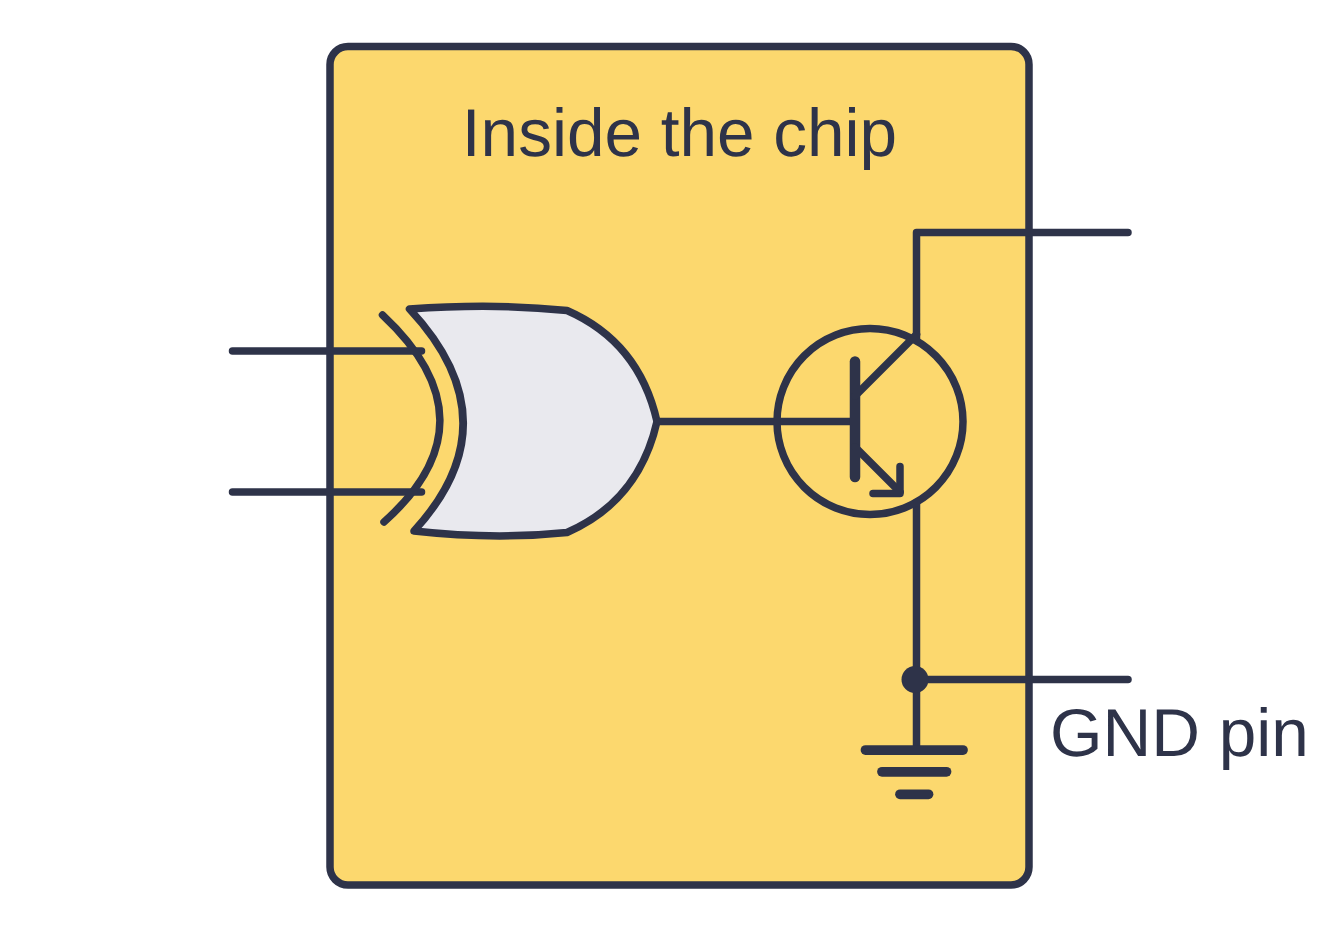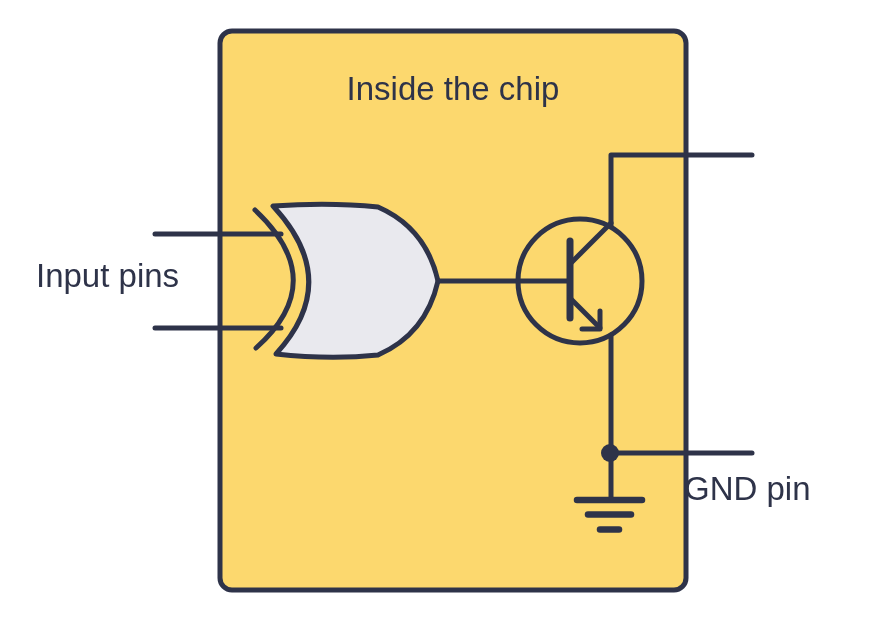--- a/index.html
+++ b/index.html
@@ -19,32 +19,32 @@
     position: relative;
     width: 891px; height: 625px;
   }
   .stage svg {
     position: absolute;
     left: 0; top: 0;
   }
   .label {
     position: absolute;
     color: var(--stroke);
-    font-size: 33px;
+    font-size: 45px;
     line-height: 35px;
     white-space: nowrap;
     letter-spacing: 0px;
   }
   .label.title {
     left: 220px; top: 71px; width: 466px;
     text-align: center;
   }
   .label.input-pins  { left: 36px;  top: 258px; }
   .label.output-pin  { left: 702px; top: 173px; }
-  .label.gnd-pin     { left: 684px; top: 471px; }
+  .label.gnd-pin     { left: 700px; top: 471px; }
 
   
   .chip-rect {
     fill: var(--chip-fill);
     stroke: var(--stroke);
     stroke-width: 5;
   }
   .wire {
     fill: none;
     stroke: var(--stroke);
@@ -126,18 +126,17 @@
 
     <g>
       <path class="gnd-bar" d="M577 500 H 642"></path>
       <path class="gnd-bar" d="M588 514.5 H 631"></path>
       <path class="gnd-bar" d="M600 529.5 H 619"></path>
     </g>
   </svg>
 
   <div class="label title">Inside the chip</div>
 
-  <div class="label input-pins">Input pins</div>
 
 
   <div class="label gnd-pin">GND pin</div>
 
 </div>
 
 </body></html>

